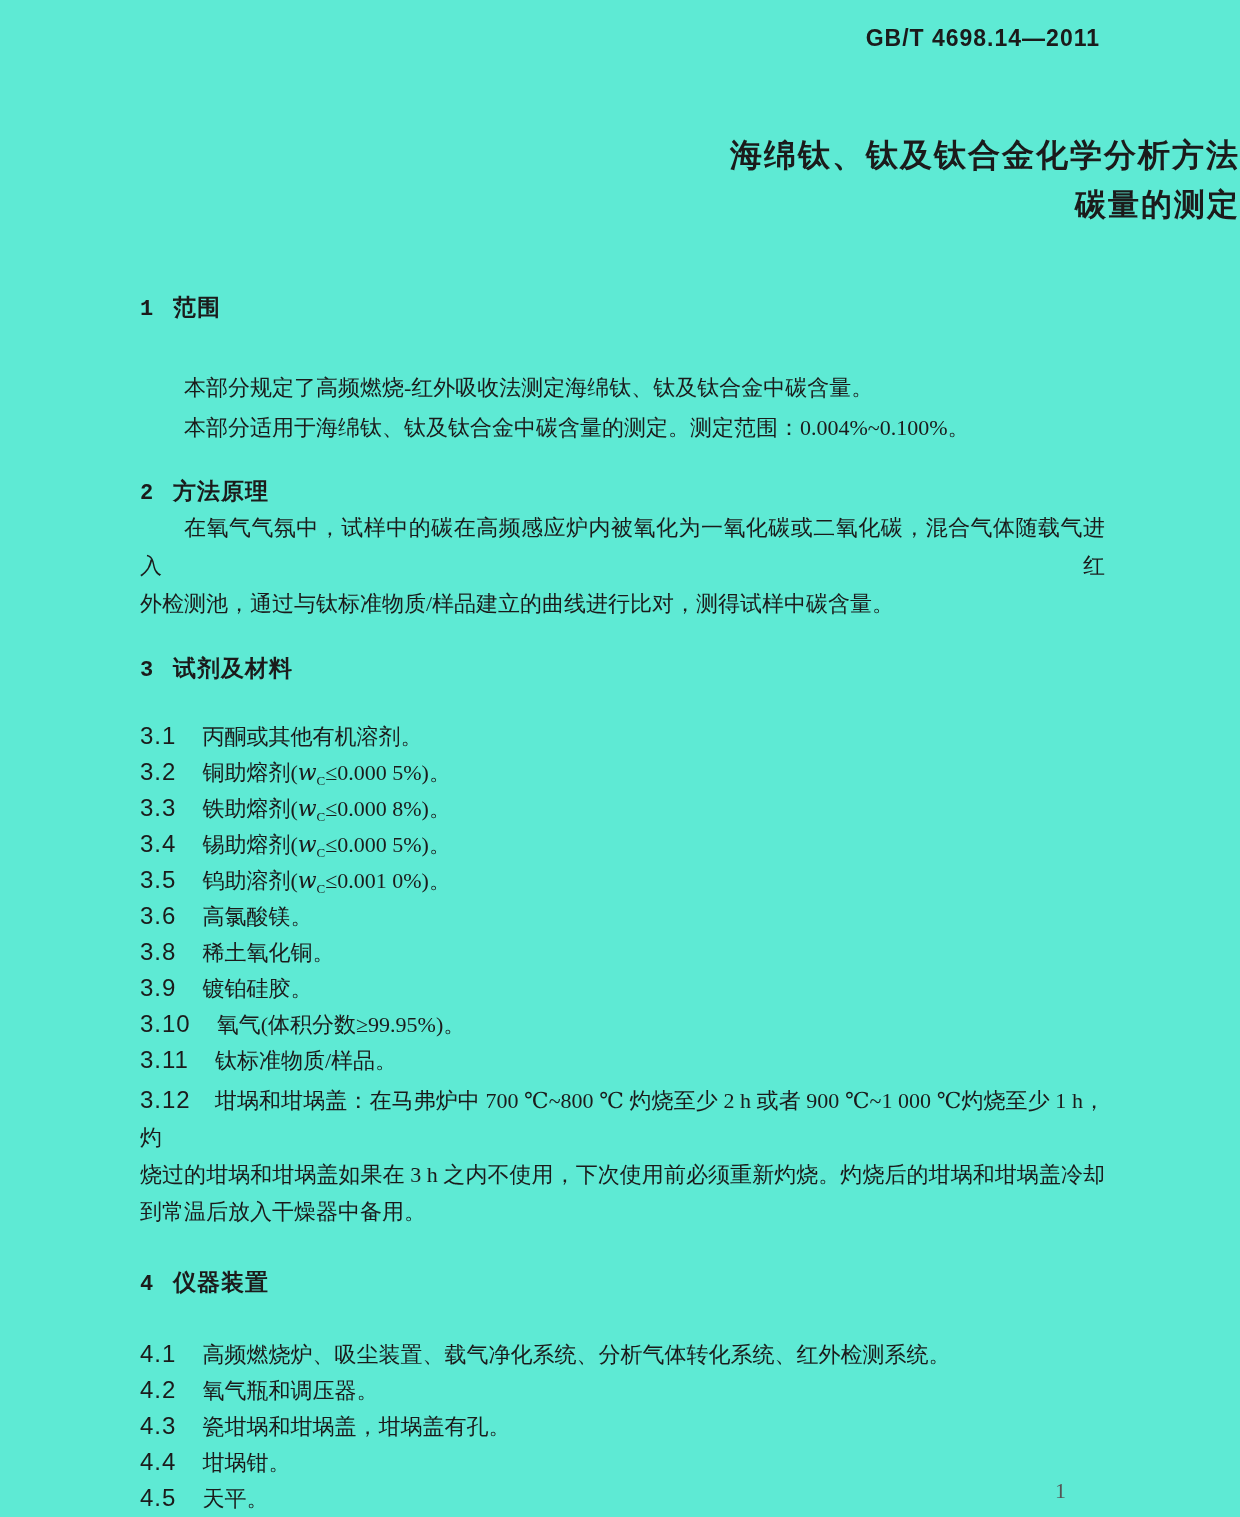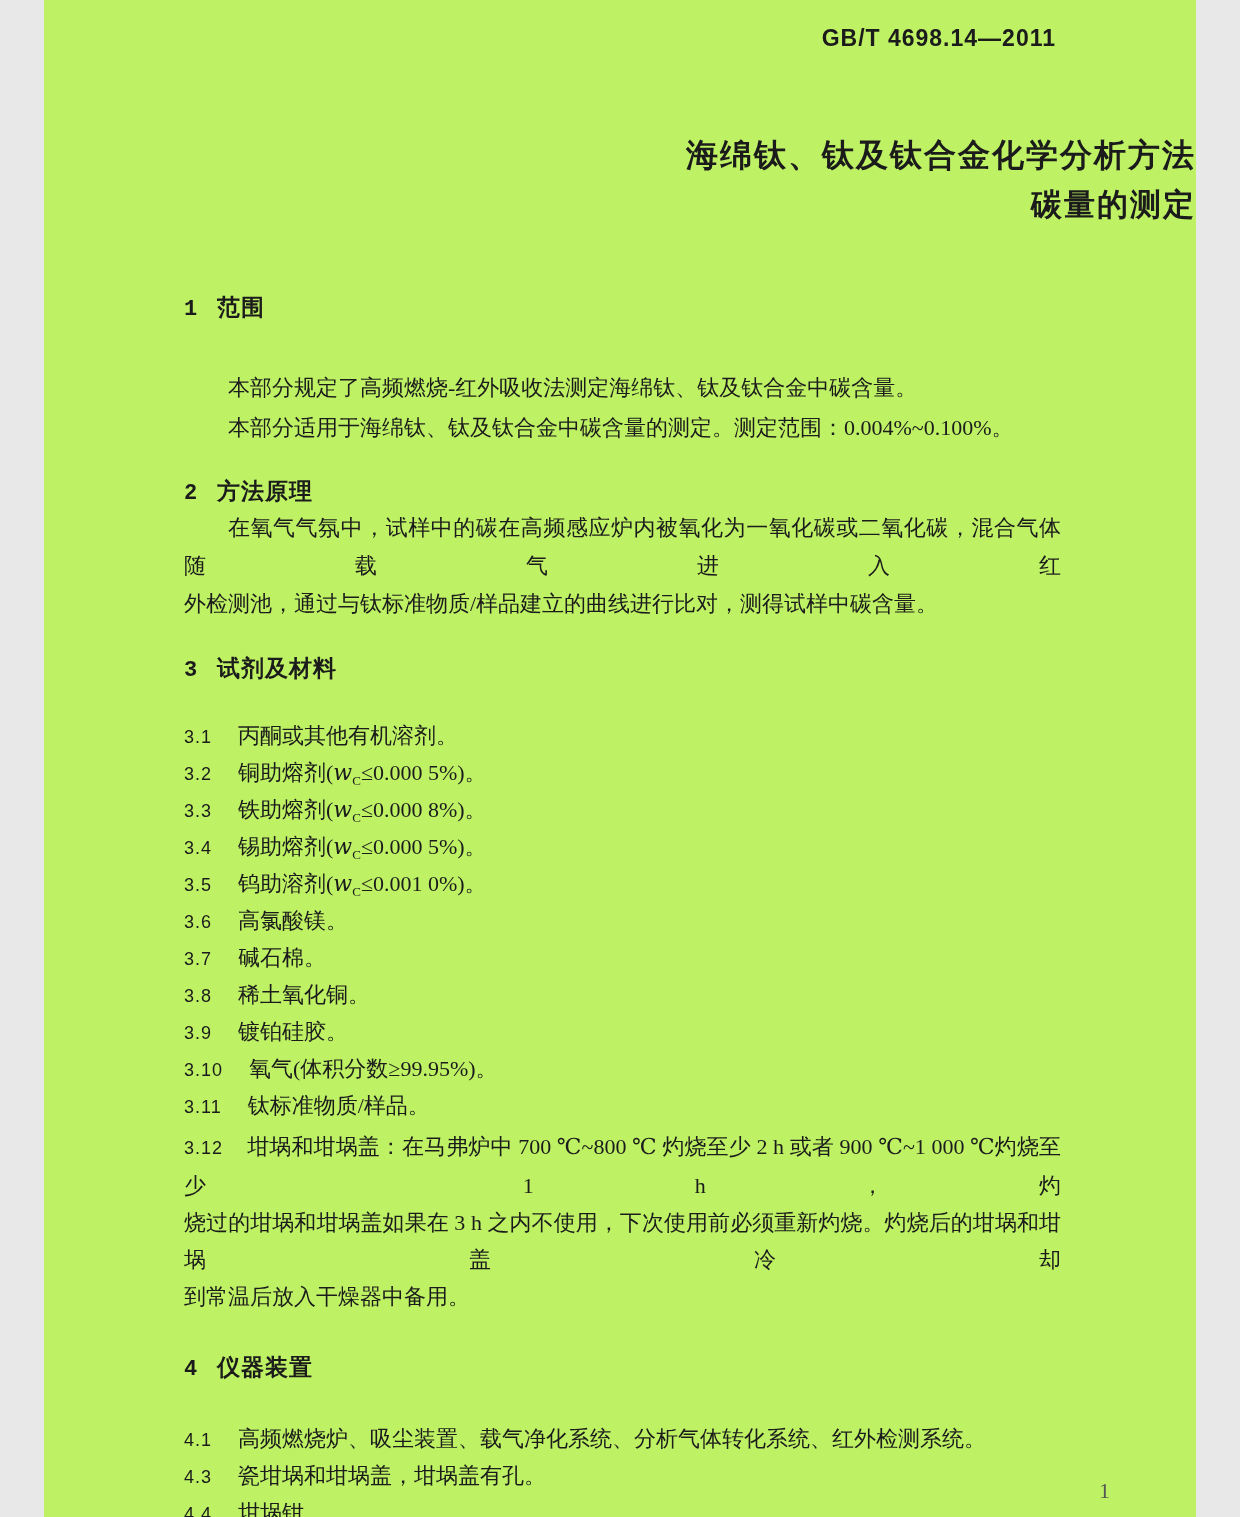--- a/index.html
+++ b/index.html
@@ -1,20 +1,20 @@
 <!DOCTYPE html>
 <html lang="zh"><head>
 <meta charset="utf-8">
 <style>
   html,body { margin:0; padding:0; background:#e8e8e8; }
   .page {
     position:relative;
-    width:1152px; height:1517px;
+    width:1240px; height:1517px;
     margin:0 auto;
-    background:#bef264;
+    background:#5eead4;
     color:#1b1b1b;
     font-family:"Liberation Serif","DejaVu Serif",serif;
     font-size:22px;
     overflow:hidden;
   }
   .header {
     padding-top:25px;
     margin-right:140px;
     text-align:right;
     font-family:"Liberation Sans","DejaVu Sans",sans-serif;
@@ -48,21 +48,21 @@
   .indent { text-indent:44px; }
   .paras1 { margin-top:43px; }
   .paras2 { }
   .para-line { margin:0; line-height:38px; }
   .justify { text-align:justify; text-align-last:justify; }
   .items { margin-top:32px; }
   .items4 { margin-top:36px; }
   .item { line-height:35px; white-space:nowrap; }
   .item-num {
     font-family:"Liberation Sans","DejaVu Sans",sans-serif;
-    font-size:18px;
+    font-size:24px;
     letter-spacing:1px;
     margin-right:26px;
   }
   .var { font-style:italic; font-family:"DejaVu Serif","Liberation Serif",serif; }
   sub.subsc { font-size:13px; line-height:0; }
   .item312 { margin-top:3px; }
   .item312 .l { line-height:37px; }
   .item312 .item-num { margin-right:24px; }
   .page-number {
     position:absolute;
@@ -98,35 +98,35 @@
     </div>
 
     <div class="sec-heading sec3"><span class="sec-num">3</span><span class="sec-title">试剂及材料</span></div>
     <div class="items">
       <div class="item"><span class="item-num">3.1</span><span class="item-text"><span>丙酮或其他有机溶剂。</span><i class="var"></i><sub class="subsc"></sub><span></span></span></div>
       <div class="item"><span class="item-num">3.2</span><span class="item-text"><span>铜助熔剂(</span><i class="var">w</i><sub class="subsc">C</sub><span>≤0.000 5%)。</span></span></div>
       <div class="item"><span class="item-num">3.3</span><span class="item-text"><span>铁助熔剂(</span><i class="var">w</i><sub class="subsc">C</sub><span>≤0.000 8%)。</span></span></div>
       <div class="item"><span class="item-num">3.4</span><span class="item-text"><span>锡助熔剂(</span><i class="var">w</i><sub class="subsc">C</sub><span>≤0.000 5%)。</span></span></div>
       <div class="item"><span class="item-num">3.5</span><span class="item-text"><span>钨助溶剂(</span><i class="var">w</i><sub class="subsc">C</sub><span>≤0.001 0%)。</span></span></div>
       <div class="item"><span class="item-num">3.6</span><span class="item-text"><span>高氯酸镁。</span></span></div>
-      <div class="item"><span class="item-num">3.7</span><span class="item-text"><span>碱石棉。</span></span></div>
       <div class="item"><span class="item-num">3.8</span><span class="item-text"><span>稀土氧化铜。</span></span></div>
       <div class="item"><span class="item-num">3.9</span><span class="item-text"><span>镀铂硅胶。</span></span></div>
       <div class="item"><span class="item-num">3.10</span><span class="item-text"><span>氧气(体积分数≥99.95%)。</span></span></div>
       <div class="item"><span class="item-num">3.11</span><span class="item-text"><span>钛标准物质/样品。</span></span></div>
     </div>
     <div class="item312">
       <div class="l justify"><span class="item-num">3.12</span><span>坩埚和坩埚盖：在马弗炉中 700 ℃~800 ℃ 灼烧至少 2 h 或者 900 ℃~1 000 ℃灼烧至少 1 h，灼</span></div>
       <div class="l justify">烧过的坩埚和坩埚盖如果在 3 h 之内不使用，下次使用前必须重新灼烧。灼烧后的坩埚和坩埚盖冷却</div>
       <div class="l">到常温后放入干燥器中备用。</div>
     </div>
 
     <div class="sec-heading sec4"><span class="sec-num">4</span><span class="sec-title">仪器装置</span></div>
     <div class="items items4">
       <div class="item"><span class="item-num">4.1</span><span class="item-text"><span>高频燃烧炉、吸尘装置、载气净化系统、分析气体转化系统、红外检测系统。</span></span></div>
+      <div class="item"><span class="item-num">4.2</span><span class="item-text"><span>氧气瓶和调压器。</span></span></div>
       <div class="item"><span class="item-num">4.3</span><span class="item-text"><span>瓷坩埚和坩埚盖，坩埚盖有孔。</span></span></div>
       <div class="item"><span class="item-num">4.4</span><span class="item-text"><span>坩埚钳。</span></span></div>
       <div class="item"><span class="item-num">4.5</span><span class="item-text"><span>天平。</span></span></div>
 
     </div>
 
   </div>
 
   <div class="page-number">1</div>
 

